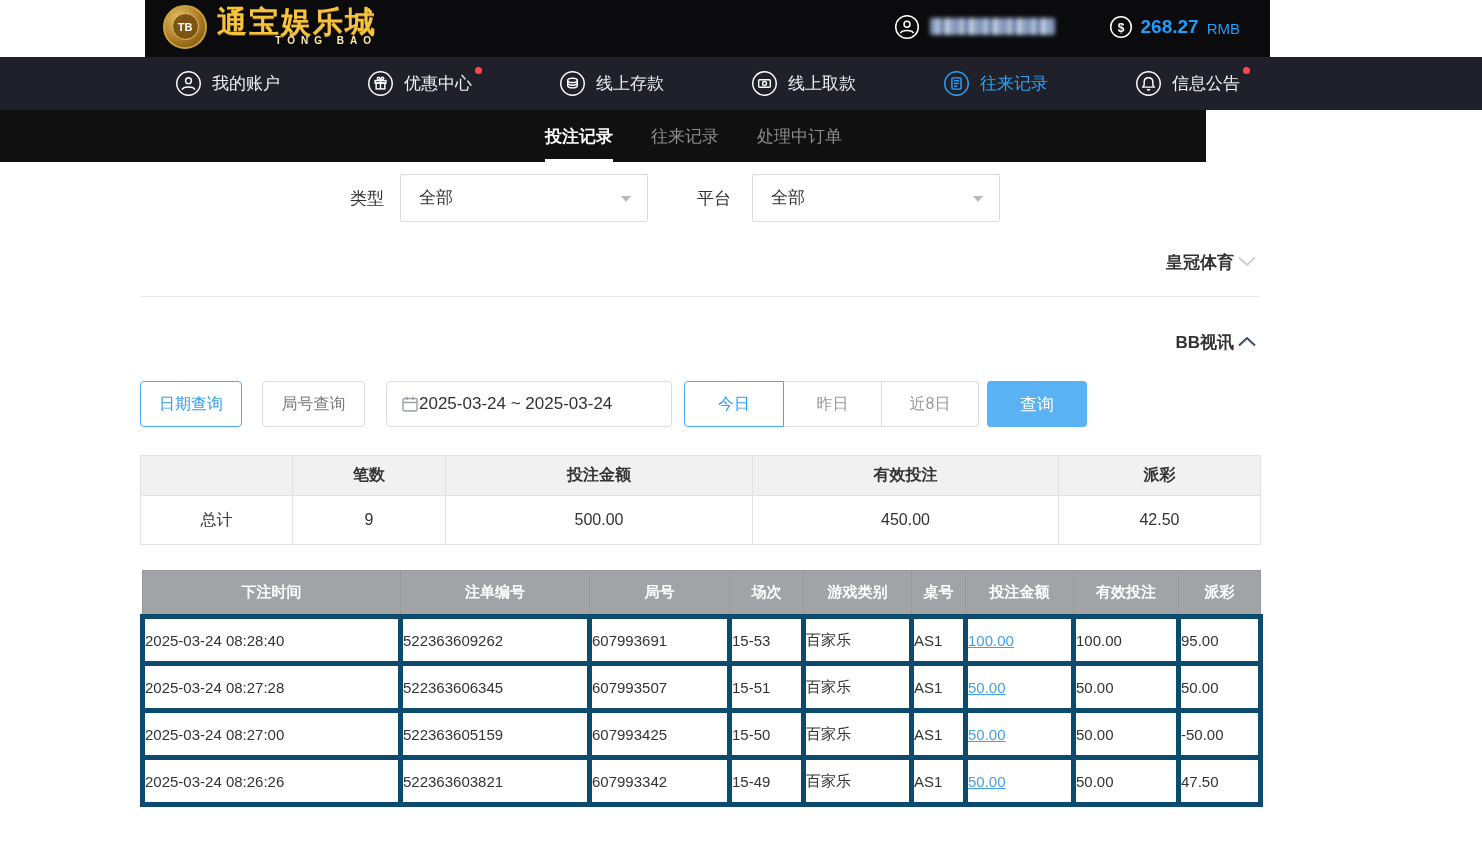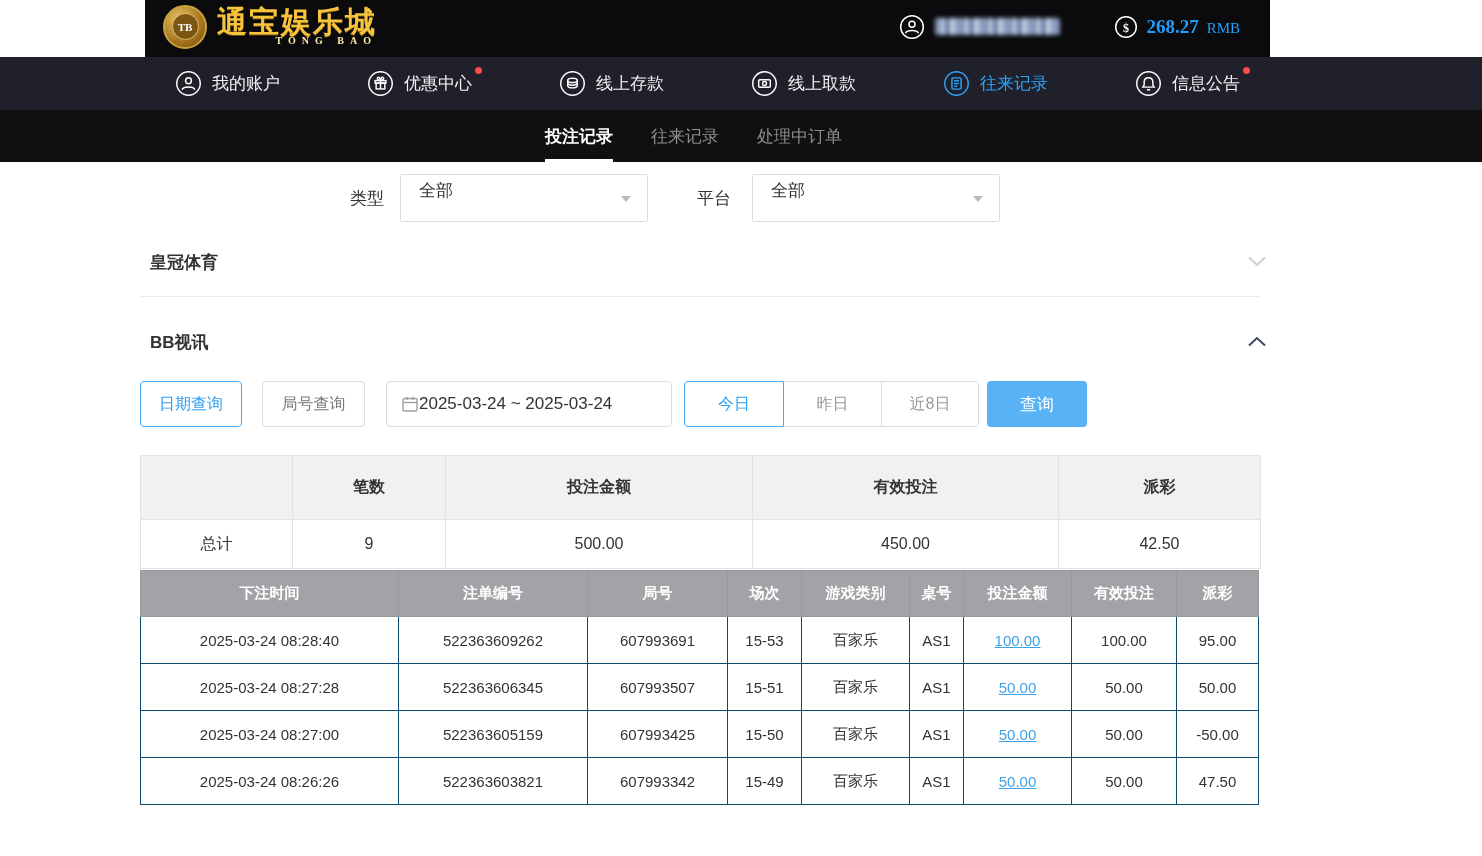--- a/index.html
+++ b/index.html
@@ -1,21 +1,21 @@
 <!DOCTYPE html>
 <html><head>
 <meta charset="utf-8">
 <style>
   * { margin:0; padding:0; box-sizing:border-box; }
   html,body { width:1482px; height:856px; overflow:hidden; background:#fff;
     font-family:"Liberation Sans","DejaVu Sans",sans-serif; position:relative; }
 
   
   .topbar { position:absolute; left:145px; top:0; width:1125px; height:57px;
-    background:#0b0b0e; display:flex; align-items:center; padding:0 30px 4px 18px;font-family:Liberation Serif, serif; }
+    background:#0b0b0e; display:flex; align-items:center; padding:0 30px 4px 18px; }
   .logo { display:flex; align-items:center; gap:10px; cursor:pointer; }
   .logo-coin { width:44px; height:44px; border-radius:50%; flex:0 0 auto;
     background:radial-gradient(circle at 35% 30%, #e8c264, #a4741f 60%, #6b4a12);
     border:2px solid #caa23c; display:flex; align-items:center; justify-content:center; }
   .logo-coin-inner { width:27px; height:27px; border-radius:50%; background:#7c5514;
     border:1px solid #e3bd6a; color:#fff; font-size:11px; font-weight:bold;
     display:flex; align-items:center; justify-content:center; }
   .logo-texts { display:flex; flex-direction:column; }
   .logo-name { font-size:30px; font-weight:bold; color:#f6c33c; letter-spacing:2px;
     text-shadow:0 1px 0 #6b4a10, 0 2px 3px rgba(0,0,0,.55); line-height:30px; }
@@ -34,38 +34,38 @@
   .nav-items { position:absolute; left:145px; width:1125px; height:100%;
     display:flex; align-items:center; justify-content:space-between; padding:0 30px; }
   .nav-item { display:flex; align-items:center; gap:10px; position:relative;
     color:#f2f2f2; font-size:17px; cursor:pointer; white-space:nowrap; }
   .nav-item.active { color:#2ea2f8; }
   .nav-item svg { display:block; }
   .badge-dot { position:absolute; top:-3px; right:-10px; width:7px; height:7px;
     border-radius:50%; background:#ff4848; }
 
   
-  .tabbar { position:absolute; left:0; top:110px; width:1482px; height:52px; background:#101010; }
+  .tabbar { position:absolute; left:0; top:110px; width:1206px; height:52px; background:#101010; }
   .tabs { position:absolute; left:545px; height:100%; display:flex; gap:38px; }
   .tab { height:100%; display:flex; align-items:center; color:#8d8d8d; font-size:17px;
     cursor:pointer; border-bottom:3px solid transparent; padding-top:3px; }
   .tab.active { color:#fff; border-bottom-color:#fff; font-weight:bold; }
 
   
   .filter-label { position:absolute; font-size:17px; color:#333; }
   .dropdown { position:absolute; width:248px; height:48px; border:1px solid #dcdcdc;
-    border-radius:2px; background:#fff; display:flex; align-items:flex-start;
-    padding:4px 18px; font-size:17px; color:#333; cursor:pointer; }
+    border-radius:2px; background:#fff; display:flex; align-items:flex-end;
+    padding:12px 18px; font-size:17px; color:#333; cursor:pointer; }
   .dd-caret { position:absolute; right:16px; top:21px; width:0; height:0;
     border-left:5px solid transparent; border-right:5px solid transparent;
     border-top:6px solid #b9b9b9; }
 
   
-  .section-row { position:absolute; left:150px; width:1120px; display:flex;
-    align-items:center; justify-content:space-between; }
+  .section-row { position:absolute; left:140px; width:1120px; display:flex;
+    align-items:center; justify-content:flex-end; }
   .section-title { font-size:17px; font-weight:bold; color:#333; }
   .section-chevron { cursor:pointer; padding:4px; }
   .divider { position:absolute; left:140px; width:1120px; height:0;
     border-top:1px solid #ebebeb; }
 
   
   .query-row { position:absolute; left:140px; top:381px; width:1120px; height:46px;
     display:flex; align-items:stretch; }
   .btn { display:flex; align-items:center; justify-content:center; font-size:16px;
     cursor:pointer; background:#fff; user-select:none; }
@@ -76,30 +76,30 @@
   .grp-first { border:1px solid #4aa8f0; color:#2f9ff2; border-radius:4px 0 0 4px; }
   .grp-mid { border:1px solid #dcdcdc; border-left:none; color:#9a9a9a; border-radius:0; }
   .grp-last { border:1px solid #dcdcdc; border-left:none; color:#9a9a9a; border-radius:0 4px 4px 0; }
   .btn-solid { background:#58b2f3; color:#fff; border:none; border-radius:4px; font-size:17px; }
 
   
   .summary-table { position:absolute; left:140px; top:455px; width:1120px;
     border-collapse:collapse; table-layout:fixed; }
   .summary-table th, .summary-table td { border:1px solid #e3e3e3; text-align:center;
     font-size:16px; color:#333; }
-  .summary-table th { background:#f1f1f2; height:64px; font-weight:bold;font-family:Liberation Mono, monospace; }
+  .summary-table th { background:#f1f1f2; height:40px; font-weight:bold;font-family:Liberation Mono, monospace; }
   .summary-table td { background:#fff; height:49px; font-weight:normal; }
 
   
   .detail-table { position:absolute; left:140px; top:570px; width:1118px;
     border-collapse:collapse; table-layout:fixed; }
   .detail-table th { background:#a2a3a7; color:#fff; font-size:15px; font-weight:bold;
     height:46px; border:1px solid #98999d; text-align:center; }
-  .detail-table td { background:#fff; border:1px solid #0c4a6e; height:47px;
-    text-align:center; font-size:15px; color:#333; }
+  .detail-table td { background:#fff; border:5px solid #0c4a6e; height:47px;
+    text-align:left; font-size:15px; color:#333; }
   .bet-link { color:#3fa2e9; text-decoration:underline; cursor:pointer; }
   .neg { color:#f0504f; }
 </style>
 </head>
 <body>
 
 <div class="topbar">
   <div class="logo">
     <div class="logo-coin">
       <div class="logo-coin-inner">TB</div>

